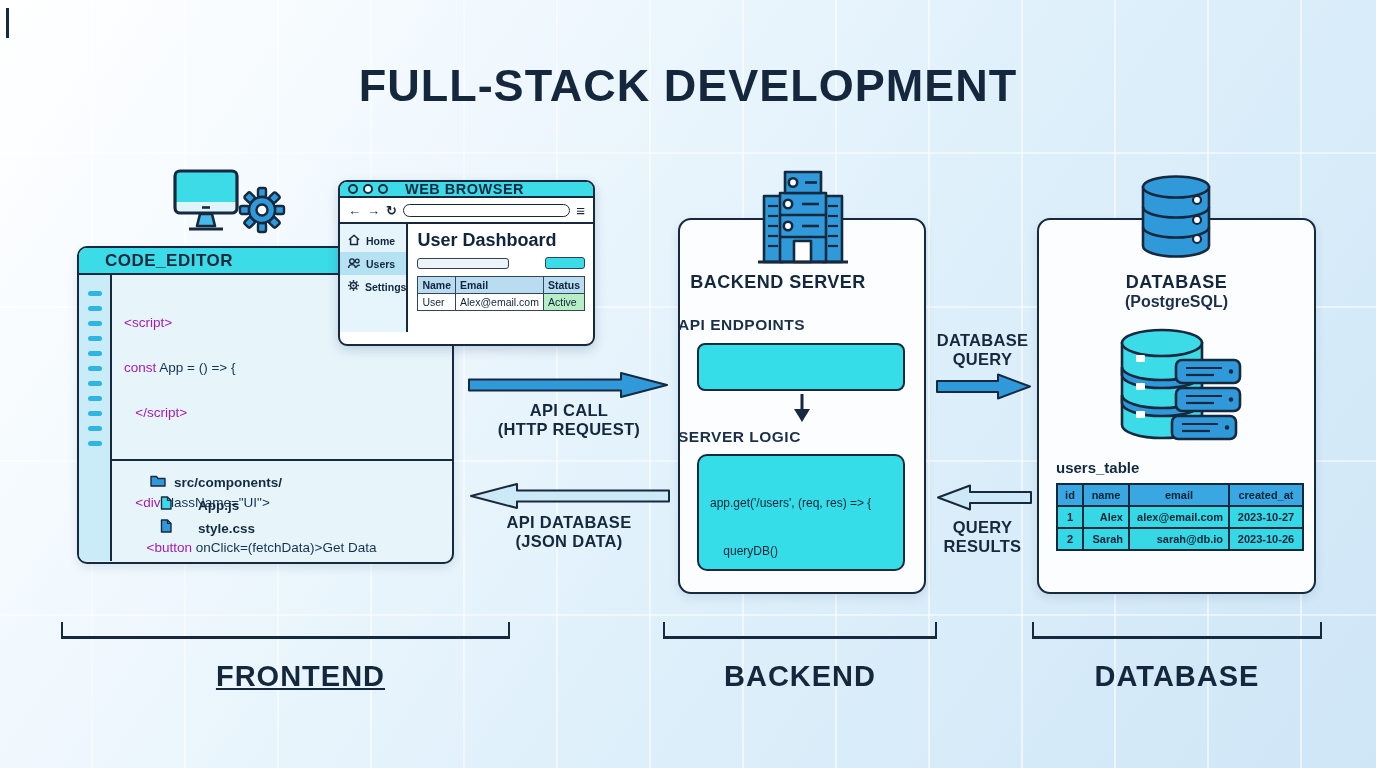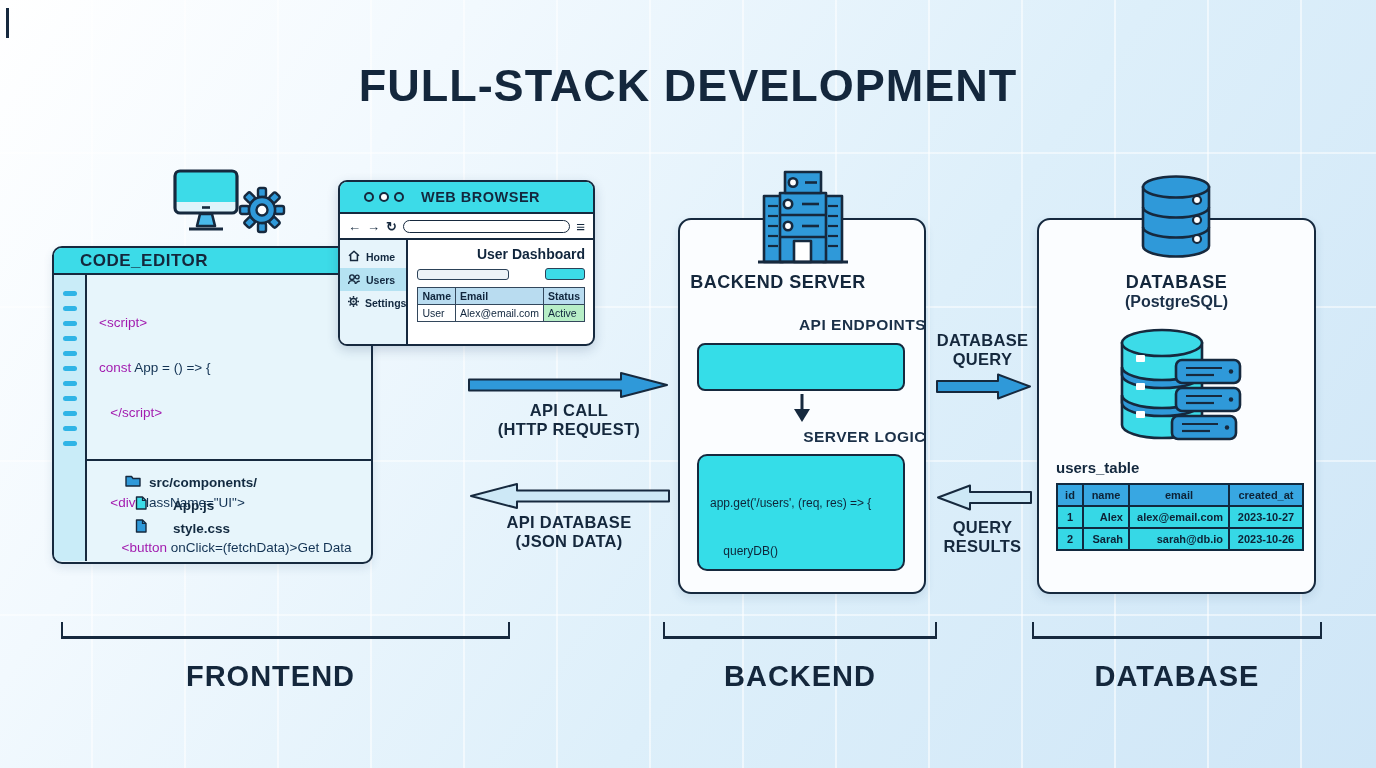--- a/index.html
+++ b/index.html
@@ -14,54 +14,54 @@
   }
   .corner-tick{position:absolute;left:6px;top:8px;width:3px;height:30px;background:#16293e;}
   .main-title{position:absolute;left:0;top:60px;width:100%;text-align:center;
     font-size:45px;font-weight:bold;color:#14273c;letter-spacing:1px;}
 
   
   .monitor-icon{position:absolute;left:172px;top:168px;}
   .gear-icon{position:absolute;left:238px;top:186px;}
 
   
-  .editor{position:absolute;left:52px;top:246px;width:321px;height:318px;background:#e7f5fb;
+  .editor{position:absolute;left:77px;top:246px;width:377px;height:318px;background:#e7f5fb;
     border:2.5px solid #16293e;border-radius:10px;overflow:hidden;box-shadow:0 4px 10px rgba(40,80,120,.12);}
   .editor-header{height:27px;background:#3cdbe8;border-bottom:2.5px solid #16293e;display:flex;align-items:center;
     padding-left:26px;font-size:17px;font-weight:bold;color:#14273c;letter-spacing:.5px;}
   .editor-body{display:flex;height:286px;}
   .gutter{width:33px;background:#c9ecf8;border-right:2px solid #16293e;display:flex;flex-direction:column;
     align-items:center;padding-top:16px;gap:10.5px;}
   .gutter i{display:block;width:14px;height:4.5px;border-radius:2.5px;background:#2fb4e6;flex:none;}
   .editor-main{flex:1;display:flex;flex-direction:column;}
   .code-area{height:184px;padding:10px 0 0 12px;font-size:13.5px;line-height:15px;white-space:pre;}
   .code-line{min-height:15px;}
   .kw{color:#a21caf;}
   .tx{color:#123253;}
   .file-area{border-top:2.5px solid #16293e;flex:1;padding:13px 0 0 38px;font-size:13.5px;color:#122a40;}
   .tree-row{display:flex;align-items:flex-end;gap:8px;margin-bottom:6px;font-weight:bold;}
   .tree-row.indent{margin-left:10px;gap:26px;}
 
   
   .browser{position:absolute;left:338px;top:180px;width:257px;height:166px;background:#fff;
     border:2.5px solid #16293e;border-radius:9px;overflow:hidden;z-index:5;box-shadow:0 4px 12px rgba(30,60,100,.2);}
-  .browser-titlebar{height:32px;background:#3cdbe8;border-bottom:2px solid #16293e;display:flex;align-items:center;padding:0 24px;}
+  .browser-titlebar{height:16px;background:#3cdbe8;border-bottom:2px solid #16293e;display:flex;align-items:center;padding:0 8px;}
   .win-dot{width:10px;height:10px;border-radius:50%;border:2px solid #16293e;margin-right:5px;flex:none;}
   .win-dot.filled{background:#fff;}
   .browser-title{margin-left:12px;font-size:14.5px;font-weight:bold;color:#13273d;letter-spacing:.5px;}
   .browser-toolbar{height:26px;border-bottom:2px solid #16293e;display:flex;align-items:center;gap:6px;
     padding:0 8px;font-size:13px;color:#16293e;font-weight:bold;}
   .url-bar{flex:1;height:13px;border:1.8px solid #16293e;border-radius:7px;background:#fff;}
   .menu-glyph{font-size:15px;}
   .browser-body{display:flex;height:108px;}
   .browser-sidebar{width:73px;background:#e6f4fb;border-right:2px solid #16293e;padding-top:5px;}
   .nav-item{height:23px;display:flex;align-items:center;gap:5px;padding-left:7px;font-size:10.5px;color:#12283f;font-weight:bold;}
   .nav-item.active{background:#b5e2f2;}
   .browser-main{flex:1;padding:6px 9px;}
-  .dash-heading{font-size:14px;font-weight:bold;color:#10253c;margin-bottom:6px;text-align:right;}
+  .dash-heading{font-size:18px;font-weight:bold;color:#10253c;margin-bottom:6px;}
   .dash-controls{display:flex;justify-content:space-between;align-items:center;margin-bottom:7px;}
   .dash-input{width:92px;height:11px;border:1.8px solid #2c4258;border-radius:3px;background:#edf3f7;}
   .dash-button{width:40px;height:12px;background:#3cdbe8;border:1.8px solid #2c4258;border-radius:3px;}
   .dash-table{border-collapse:collapse;font-size:10.5px;color:#10253c;}
   .dash-table th,.dash-table td{border:1.7px solid #33475c;padding:2px 4px;text-align:left;}
   .dash-table th{background:#b9dcf0;font-weight:bold;}
   .dash-table td{background:#fff;}
   .dash-table th:nth-child(1){width:36px;} .dash-table th:nth-child(2){width:90px;} .dash-table th:nth-child(3){width:38px;}
   td.status-active{background:#b7eec6;}
 
@@ -81,21 +81,21 @@
   .panel{position:absolute;background:#fbfdff;border:2.5px solid #16293e;border-radius:13px;box-shadow:0 4px 10px rgba(40,80,120,.12);}
   #backend-panel{left:678px;top:218px;width:248px;height:376px;}
   #database-panel{left:1037px;top:218px;width:279px;height:376px;}
   .server-icon{position:absolute;left:757px;top:168px;z-index:6;}
   .db-icon{position:absolute;left:1139px;top:174px;z-index:6;}
   .db-stack{position:absolute;left:1116px;top:322px;z-index:6;}
   .panel-title{position:absolute;text-align:center;font-size:18px;font-weight:bold;color:#14273c;letter-spacing:.5px;z-index:7;}
   #backend-title{left:678px;top:272px;width:200px;}
   #db-title{left:1037px;top:272px;width:279px;}
   #db-subtitle{left:1037px;top:293px;width:279px;position:absolute;text-align:center;font-size:16px;font-weight:bold;color:#1b3048;z-index:7;}
-  .sub-heading{position:absolute;text-align:right;font-size:15.5px;font-weight:bold;color:#1b3048;letter-spacing:.5px;z-index:7;}
+  .sub-heading{position:absolute;text-align:left;font-size:15.5px;font-weight:bold;color:#1b3048;letter-spacing:.5px;z-index:7;}
   #endpoints-heading{left:678px;top:316px;width:248px;}
   #logic-heading{left:678px;top:428px;width:248px;}
   .cyan-box{position:absolute;background:#35dde8;border:2.5px solid #16293e;color:#0e2438;overflow:hidden;z-index:7;}
   #endpoints-box{left:697px;top:343px;width:208px;height:48px;border-radius:8px;padding:4px 12px;
     font-size:13.5px;font-weight:bold;line-height:18px;white-space:pre;}
   #logic-box{left:697px;top:454px;width:208px;height:117px;border-radius:10px;padding:7px 11px;
     font-size:12px;line-height:16px;white-space:pre;}
   .logic-line{min-height:16px;}
   .down-arrow{position:absolute;left:790px;top:393px;z-index:7;}
 
@@ -108,21 +108,21 @@
   #users-table th:nth-child(3){width:100px;} #users-table th:nth-child(4){width:74px;}
   #users-table td:nth-child(1){text-align:center;}
   #users-table td:nth-child(4){text-align:center;}
 
   
   .bracket{position:absolute;top:622px;height:17px;border-left:2.5px solid #16293e;border-right:2.5px solid #16293e;border-bottom:3px solid #16293e;}
   #bracket-frontend{left:61px;width:449px;}
   #bracket-backend{left:663px;width:274px;}
   #bracket-database{left:1032px;width:290px;}
   .section-label{position:absolute;top:660px;text-align:center;font-size:29px;font-weight:bold;color:#14273c;letter-spacing:1px;}
-  #label-frontend{left:46px;width:449px;}
+  #label-frontend{left:76px;width:449px;text-decoration:underline;}
   #label-backend{left:663px;width:274px;}
   #label-database{left:1032px;width:290px;}
 </style>
 </head>
 <body>
 
 <div class="stage">
 
   <div class="corner-tick"></div>
   <div class="main-title">FULL-STACK DEVELOPMENT</div>

